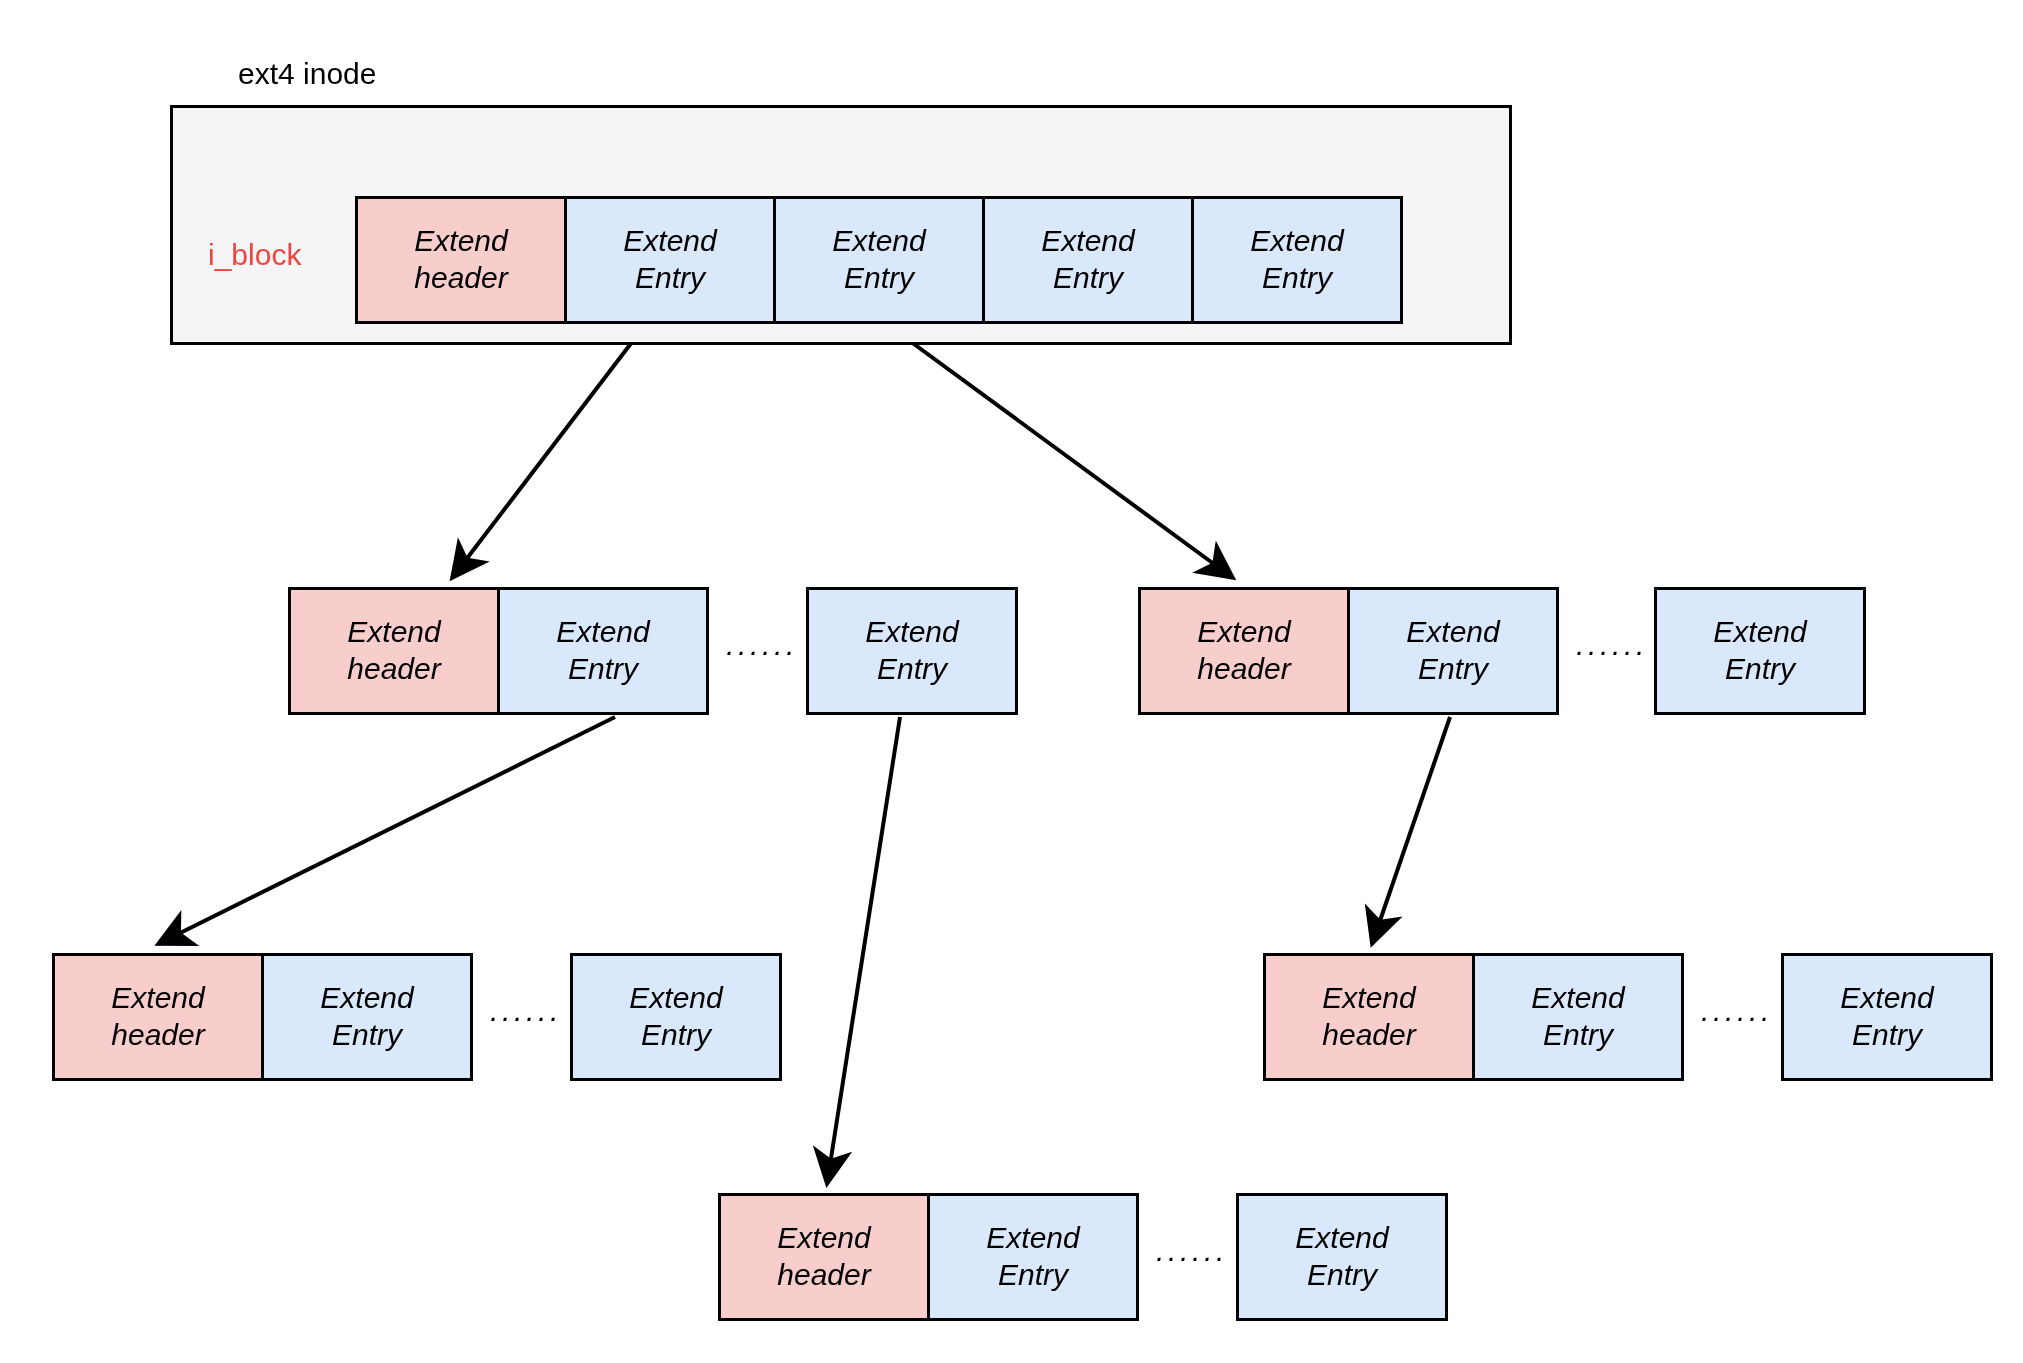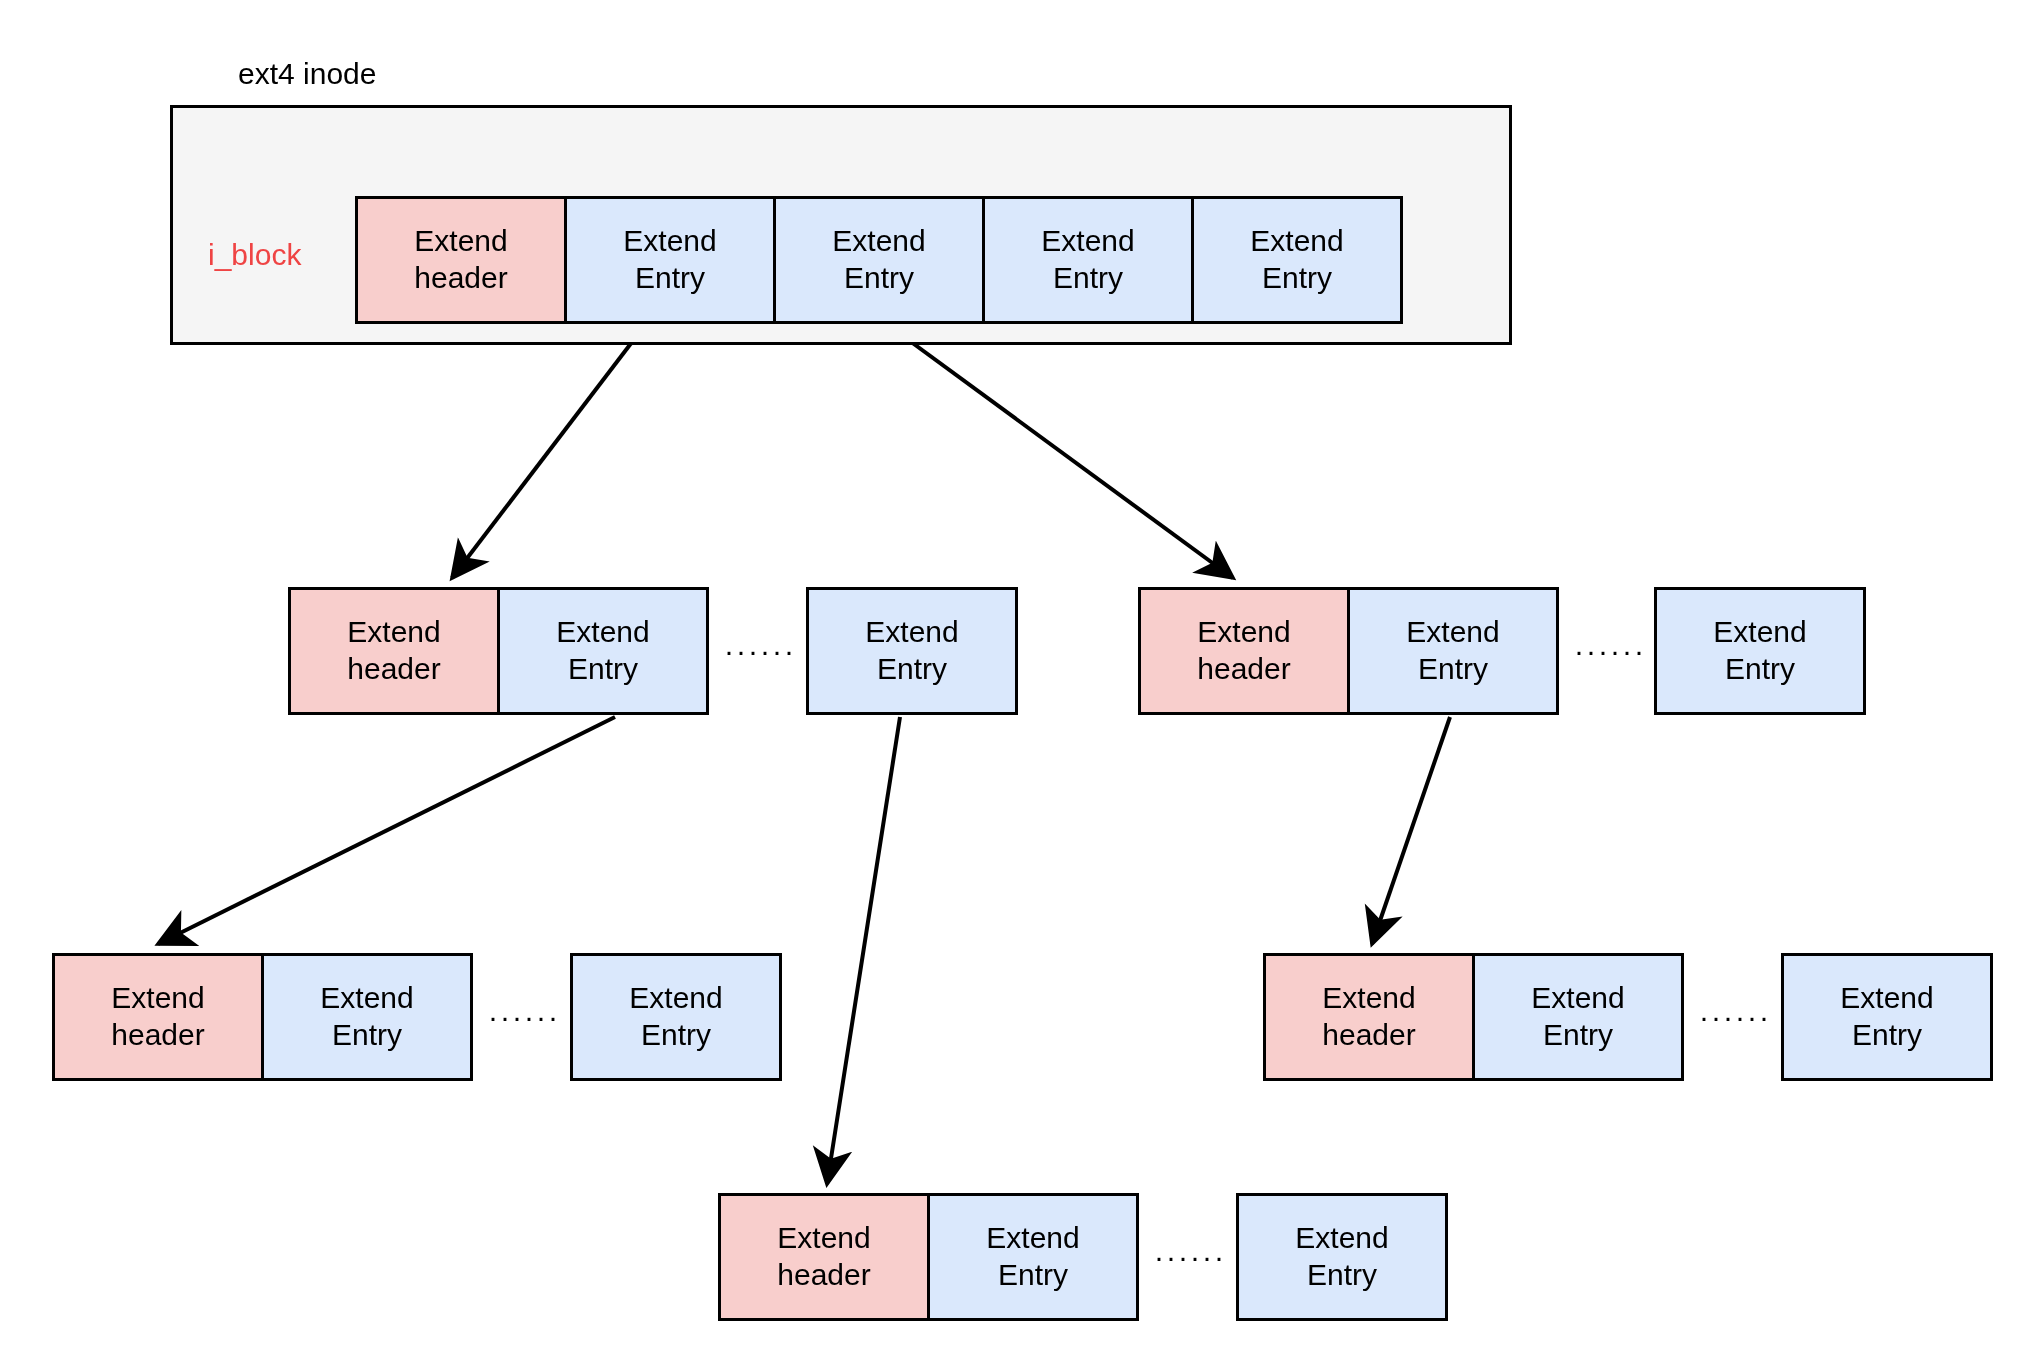--- a/index.html
+++ b/index.html
@@ -50,20 +50,21 @@
     font-size: 30px;
     color: #ef4444;
     white-space: nowrap;
   }
 
   
   .strip {
     position: absolute;
     display: flex;
     align-items: stretch;
+    font-style: italic;
   }
   .cell {
     box-sizing: border-box;
     border: 3px solid #000000;
     display: flex;
     flex-direction: column;
     align-items: center;
     justify-content: center;
     font-size: 30px;
     line-height: 1.22;

